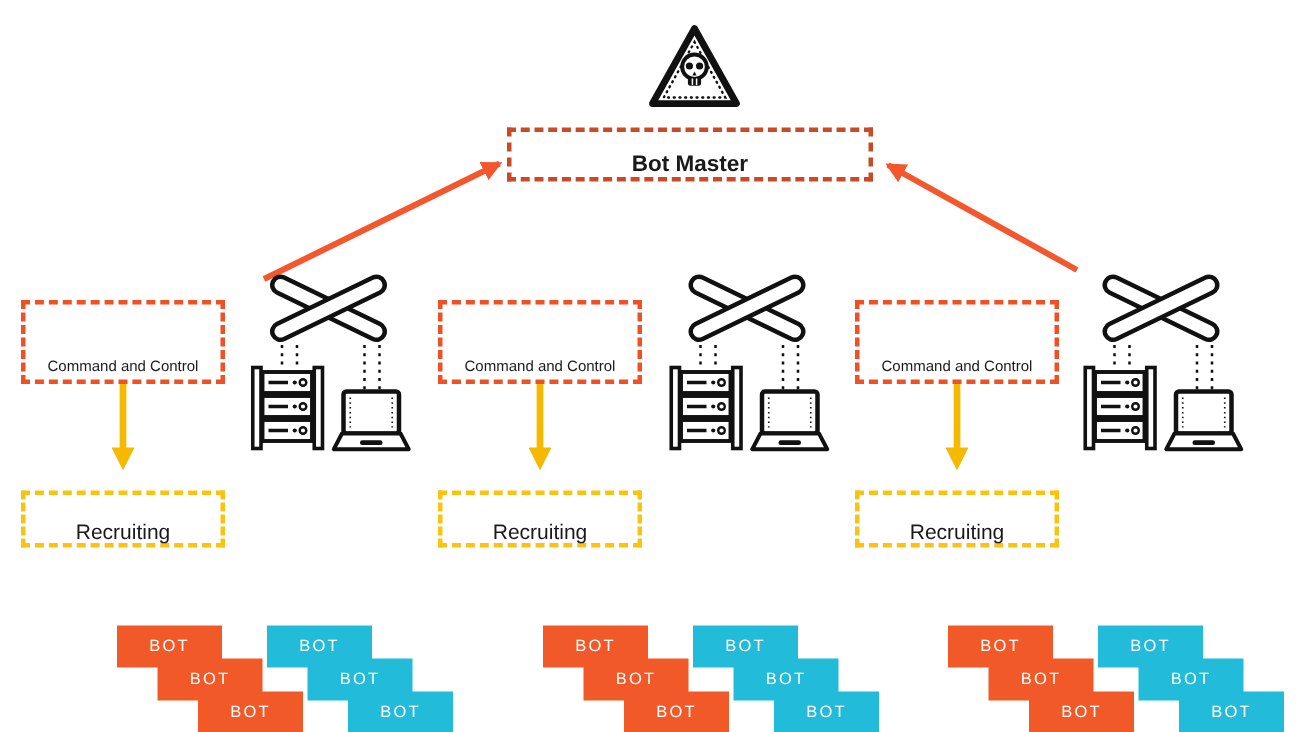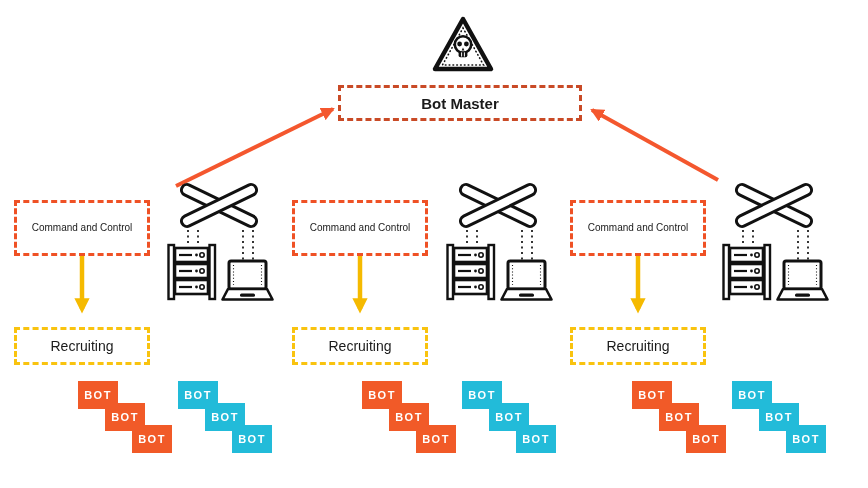--- a/index.html
+++ b/index.html
@@ -4,44 +4,44 @@
 <style>
   html,body{margin:0;padding:0;background:#ffffff;}
   .stage{
     position:relative;width:868px;height:488px;background:#ffffff;overflow:hidden;
     font-family:"Liberation Sans", sans-serif;color:var(--text,#1a1a1a);
   }
   .stage *{box-sizing:border-box;}
   .overlay{position:absolute;left:0;top:0;width:868px;height:488px;pointer-events:none;}
   .hazard{position:absolute;left:430px;top:13px;width:66px;height:62px;}
   .box{
-    position:absolute;display:flex;align-items:center;justify-content:center;
+    position:absolute;display:flex;align-items:flex-end;justify-content:center;
     text-align:center;background:#ffffff;
   }
   .bm{
     left:338px;top:85px;width:244px;height:36px;
     border:3px dashed var(--bot-master-border);
     font-weight:bold;font-size:15px;
   }
   .cnc{
     top:200px;width:136px;height:56px;
     border:3px dashed var(--cnc-border);
     font-size:10px;line-height:1.35;padding:2px 10px;
   }
   .rec{
     top:327px;width:136px;height:38px;
     border:3px dashed var(--recruiting-border);
     font-size:14px;
   }
   .cluster{position:absolute;top:181px;width:110px;height:124px;}
   .stack{position:absolute;top:381px;width:222px;height:74px;}
   .bot{
-    position:absolute;width:40px;height:28px;
+    position:absolute;width:70px;height:28px;
     display:flex;align-items:center;justify-content:center;
-    color:#ffffff;font-weight:bold;font-size:11px;letter-spacing:1.5px;
+    color:#ffffff;font-weight:normal;font-size:11px;letter-spacing:1.5px;margin-top:36px;
   }
   .bot.orange{background:var(--bot-orange);}
   .bot.cyan{background:var(--bot-cyan);}
   .ink{stroke:var(--icon-ink,#111);}
 </style>
 </head>
 <body>
 
 <div class="stage">
 

